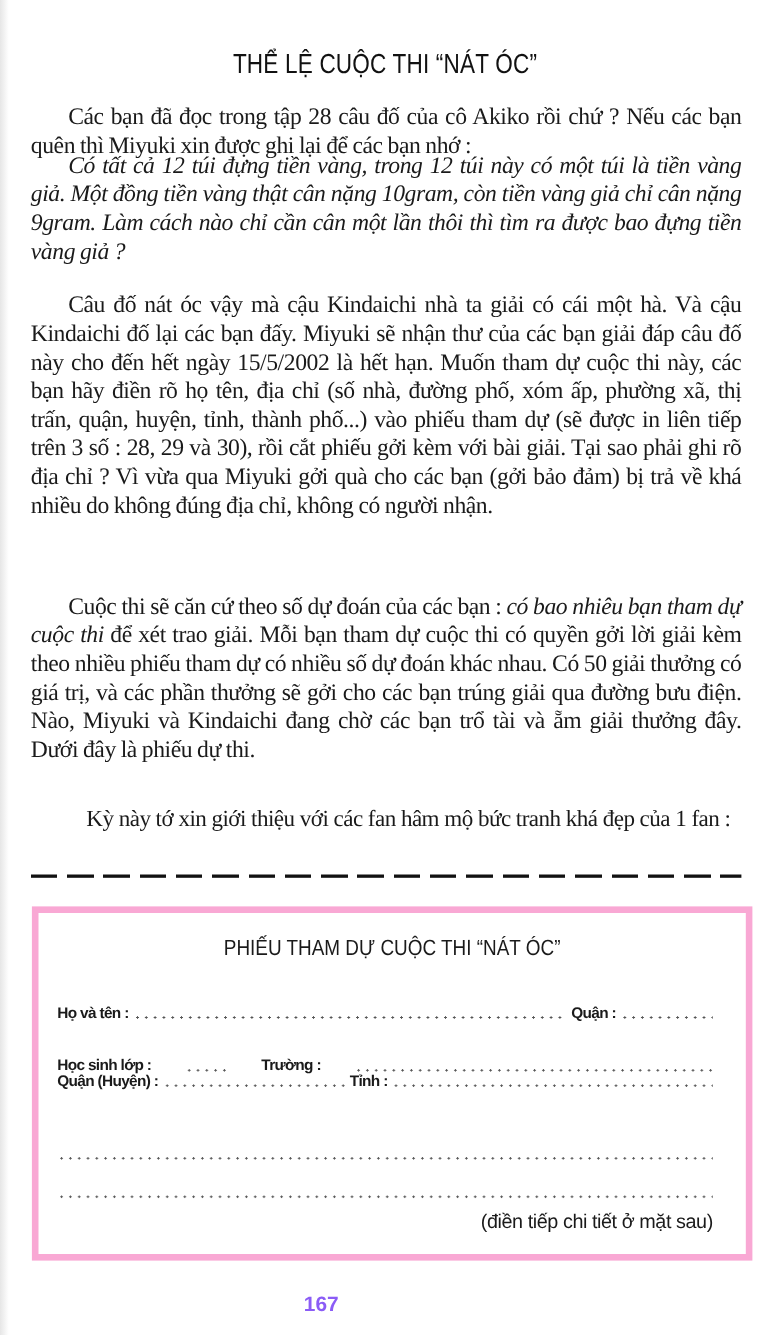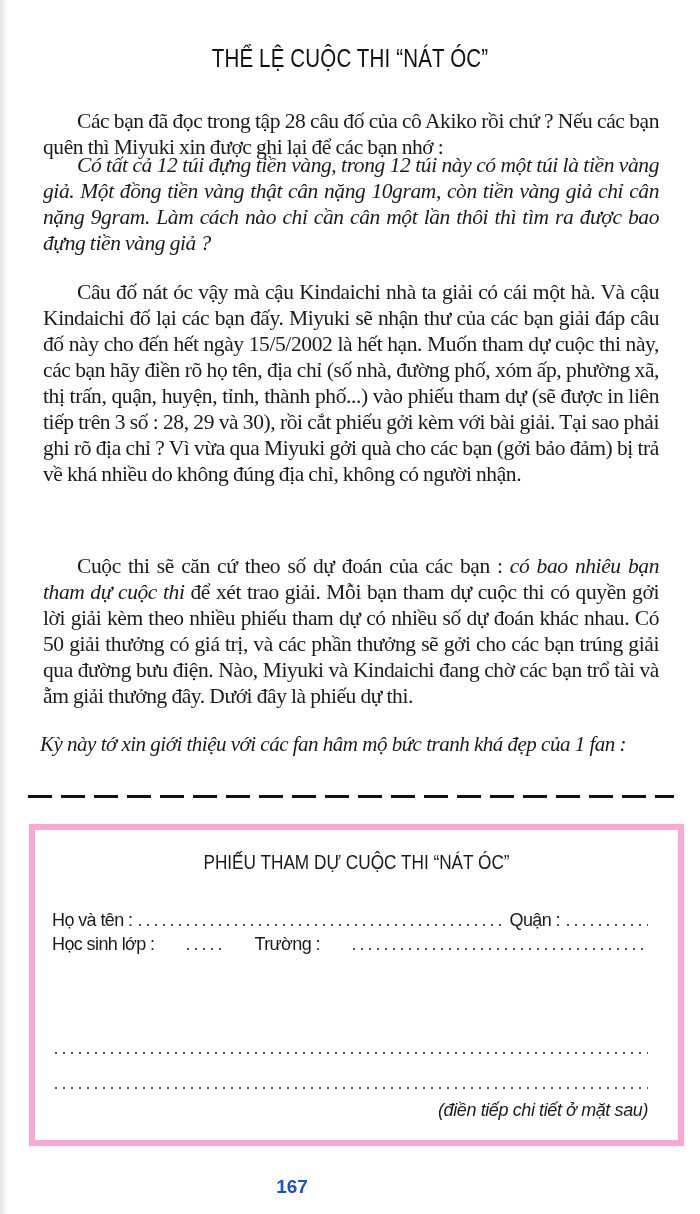--- a/index.html
+++ b/index.html
@@ -39,35 +39,34 @@
       left: 28px;
       width: 646px;
       font-size: 21.5px;
       line-height: 26px;
       text-align: justify;
       letter-spacing: -0.4px;
       word-spacing: -0.5px;
       color: #1a1a1a;
     }
     .body-text p {
-      margin: 15px;
+      margin: 0;
       text-indent: 34px;
     }
     .p1 { top: 93px; }
     .p2 { top: 137px; font-style: italic; }
     .p3 { top: 264px; }
     .p4 { top: 538px; }
     .p4 .em { font-style: italic; }
     .intro-note {
       position: absolute;
       top: 732px;
       left: 40px;
       width: 624px;
-      text-align: left;
-      font-style: italic;
+      text-align: right;
       font-size: 21px;
       line-height: 25px;
       letter-spacing: -0.5px;
       color: #1a1a1a;
     }
     .cut-line {
       position: absolute;
       top: 795px;
       left: 28px;
       width: 646px;
@@ -92,61 +91,61 @@
       text-align: center;
       font-size: 20px;
       transform: scaleX(0.86);
       transform-origin: center;
     }
     .form-row {
       position: absolute;
       left: 17px;
       width: 600px;
       height: 24px;
-      font-size: 18px;
+      font-size: 14px;
       line-height: 24px;
       display: flex;
       align-items: center;
       white-space: nowrap;
       letter-spacing: -0.6px;
+      font-weight: bold;
     }
     .form-row .lbl { flex: none; }
     .form-row .dots {
       flex: 1 1 auto;
       height: 4px;
       margin: 0 4px;
       align-self: flex-end;
       margin-bottom: 5px;
       background: radial-gradient(circle, #555 0.9px, transparent 1.1px) 0 0 / 8px 4px repeat-x;
     }
     .form-row .dots.short { flex: 0 0 auto; }
     .r1 { top: 78px; }
-    .r2 { top: 102px; gap: 26px; }
+    .r2 { top: 126px; gap: 26px; }
     .r3 { top: 140px; }
     .r4 { top: 168px; }
     .r5 { top: 206px; }
     .r6 { top: 241px; }
     .form-note {
       position: absolute;
       top: 270px;
       right: 30px;
-      font-style: italic;
       font-size: 18px;
       letter-spacing: -0.4px;
     }
     .page-number {
       position: absolute;
       top: 1176px;
       left: 0;
       width: 584px;
       text-align: center;
       font-family: "Liberation Sans", sans-serif;
       font-weight: bold;
       font-size: 19px;
-      color: #1d4ed8;
+      color: #8b5cf6;
     }
   </style>
 </head>
 <body>
 
 <div class="page-edge"></div>
 
 <h1 class="title" style="margin:0;font-weight:normal;">THỂ LỆ CUỘC THI “NÁT ÓC”</h1>
 
 <div class="body-text p1">
@@ -179,20 +178,26 @@
     <span class="dots short" style="width:84px;"></span>
   </div>
 
   <div class="form-row r2">
     <span class="lbl">Học sinh lớp :</span>
     <span class="dots short" style="width:40px;"></span>
     <span class="lbl">Trường :</span>
     <span class="dots"></span>
   </div>
 
+  <div class="form-row r3">
+    <span class="lbl">Quận (Huyện) :</span>
+    <span class="dots short" style="width:166px;"></span>
+    <span class="lbl">Tỉnh :</span>
+    <span class="dots"></span>
+  </div>
 
 
   <div class="form-row r5">
     <span class="dots" style="margin-left:0;"></span>
   </div>
 
   <div class="form-row r6">
     <span class="dots" style="margin-left:0;"></span>
   </div>
 

